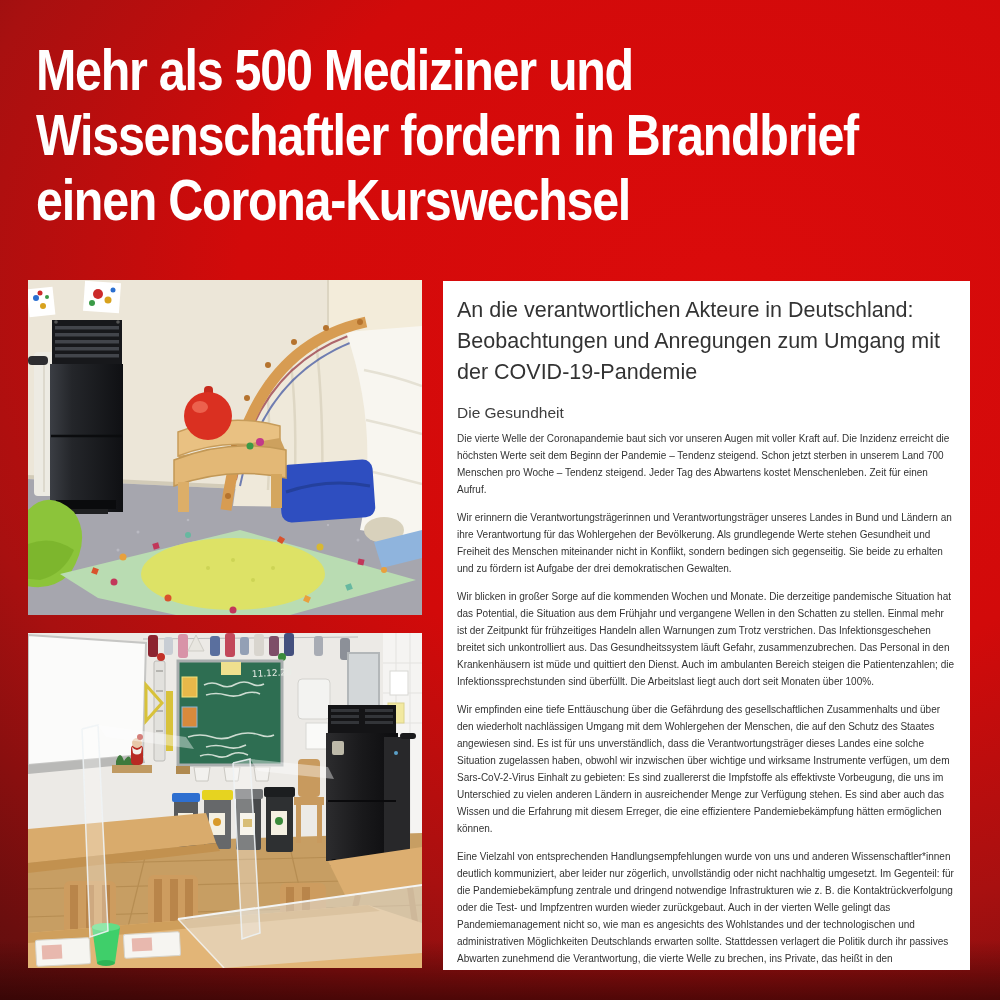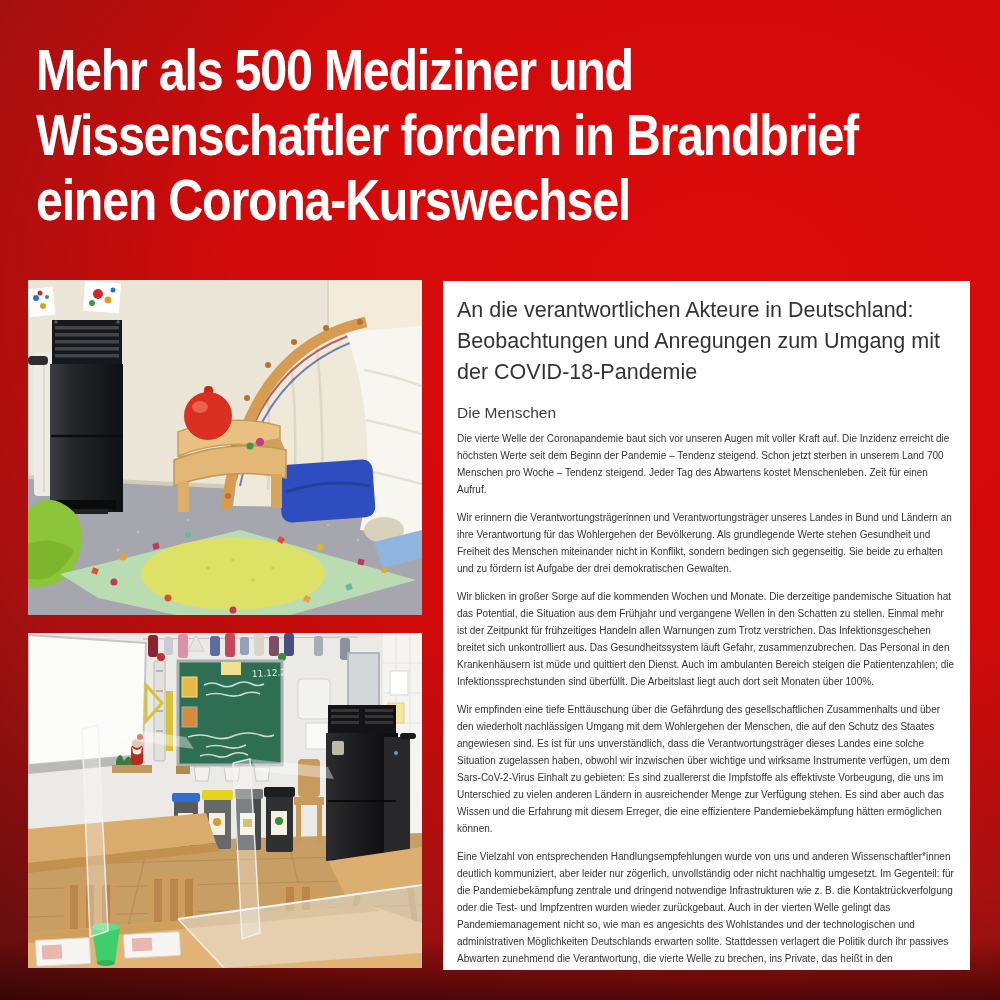--- a/index.html
+++ b/index.html
@@ -371,22 +371,22 @@
         <polyline points="205,130 222,126 232,300 214,306 205,130" stroke="#eef3f5" stroke-width="1.5" fill="none" opacity="0.9"></polyline>
         <polygon points="222,126 300,134 306,146 230,138" fill="#ffffff" opacity="0.40"></polygon>
         <polygon points="150,286 394,252 394,320 196,335" fill="#e8f0f4" opacity="0.45"></polygon>
         <polyline points="150,286 394,252" stroke="#f4f8fa" stroke-width="2" opacity="0.95" fill="none"></polyline>
         <polyline points="196,335 150,286" stroke="#f4f8fa" stroke-width="1.5" opacity="0.8" fill="none"></polyline>
       </g>
     </svg>
   </div>
 
   <div class="doc">
-    <h2 class="doc-title">An die verantwortlichen Akteure in Deutschland: Beobachtungen und Anregungen zum Umgang mit der COVID-18-Pandemie</h2>
-    <h3 class="doc-section">Die Menschen</h3>
+    <h2 class="doc-title">An die verantwortlichen Akteure in Deutschland: Beobachtungen und Anregungen zum Umgang mit der COVID-19-Pandemie</h2>
+    <h3 class="doc-section">Die Gesundheit</h3>
     <p>Die vierte Welle der Coronapandemie baut sich vor unseren Augen mit voller Kraft auf. Die Inzidenz erreicht die höchsten Werte seit dem Beginn der Pandemie – Tendenz steigend. Schon jetzt sterben in unserem Land 700 Menschen pro Woche – Tendenz steigend. Jeder Tag des Abwartens kostet Menschenleben. Zeit für einen Aufruf.</p>
     <p>Wir erinnern die Verantwortungsträgerinnen und Verantwortungsträger unseres Landes in Bund und Ländern an ihre Verantwortung für das Wohlergehen der Bevölkerung. Als grundlegende Werte stehen Gesundheit und Freiheit des Menschen miteinander nicht in Konflikt, sondern bedingen sich gegenseitig. Sie beide zu erhalten und zu fördern ist Aufgabe der drei demokratischen Gewalten.</p>
     <p>Wir blicken in großer Sorge auf die kommenden Wochen und Monate. Die derzeitige pandemische Situation hat das Potential, die Situation aus dem Frühjahr und vergangene Wellen in den Schatten zu stellen. Einmal mehr ist der Zeitpunkt für frühzeitiges Handeln allen Warnungen zum Trotz verstrichen. Das Infektionsgeschehen breitet sich unkontrolliert aus. Das Gesundheitssystem läuft Gefahr, zusammenzubrechen. Das Personal in den Krankenhäusern ist müde und quittiert den Dienst. Auch im ambulanten Bereich steigen die Patientenzahlen; die Infektionssprechstunden sind überfüllt. Die Arbeitslast liegt auch dort seit Monaten über 100%.</p>
     <p>Wir empfinden eine tiefe Enttäuschung über die Gefährdung des gesellschaftlichen Zusammenhalts und über den wiederholt nachlässigen Umgang mit dem Wohlergehen der Menschen, die auf den Schutz des Staates angewiesen sind. Es ist für uns unverständlich, dass die Verantwortungsträger dieses Landes eine solche Situation zugelassen haben, obwohl wir inzwischen über wichtige und wirksame Instrumente verfügen, um dem Sars-CoV-2-Virus Einhalt zu gebieten: Es sind zuallererst die Impfstoffe als effektivste Vorbeugung, die uns im Unterschied zu vielen anderen Ländern in ausreichender Menge zur Verfügung stehen. Es sind aber auch das Wissen und die Erfahrung mit diesem Erreger, die eine effizientere Pandemiebekämpfung hätten ermöglichen können.</p>
     <p>Eine Vielzahl von entsprechenden Handlungsempfehlungen wurde von uns und anderen Wissenschaftler*innen deutlich kommuniziert, aber leider nur zögerlich, unvollständig oder nicht nachhaltig umgesetzt. Im Gegenteil: für die Pandemiebekämpfung zentrale und dringend notwendige Infrastrukturen wie z. B. die Kontaktrückverfolgung oder die Test- und Impfzentren wurden wieder zurückgebaut. Auch in der vierten Welle gelingt das Pandemiemanagement nicht so, wie man es angesichts des Wohlstandes und der technologischen und administrativen Möglichkeiten Deutschlands erwarten sollte. Stattdessen verlagert die Politik durch ihr passives Abwarten zunehmend die Verantwortung, die vierte Welle zu brechen, ins Private, das heißt in den Ermessensspielraum jedes einzelnen Menschen. Solch eine Haltung ist bei nationalen Gesundheitskrisen dieses Ausmaßes nicht angebracht.</p>
 
   </div>
 
 </div>
 

